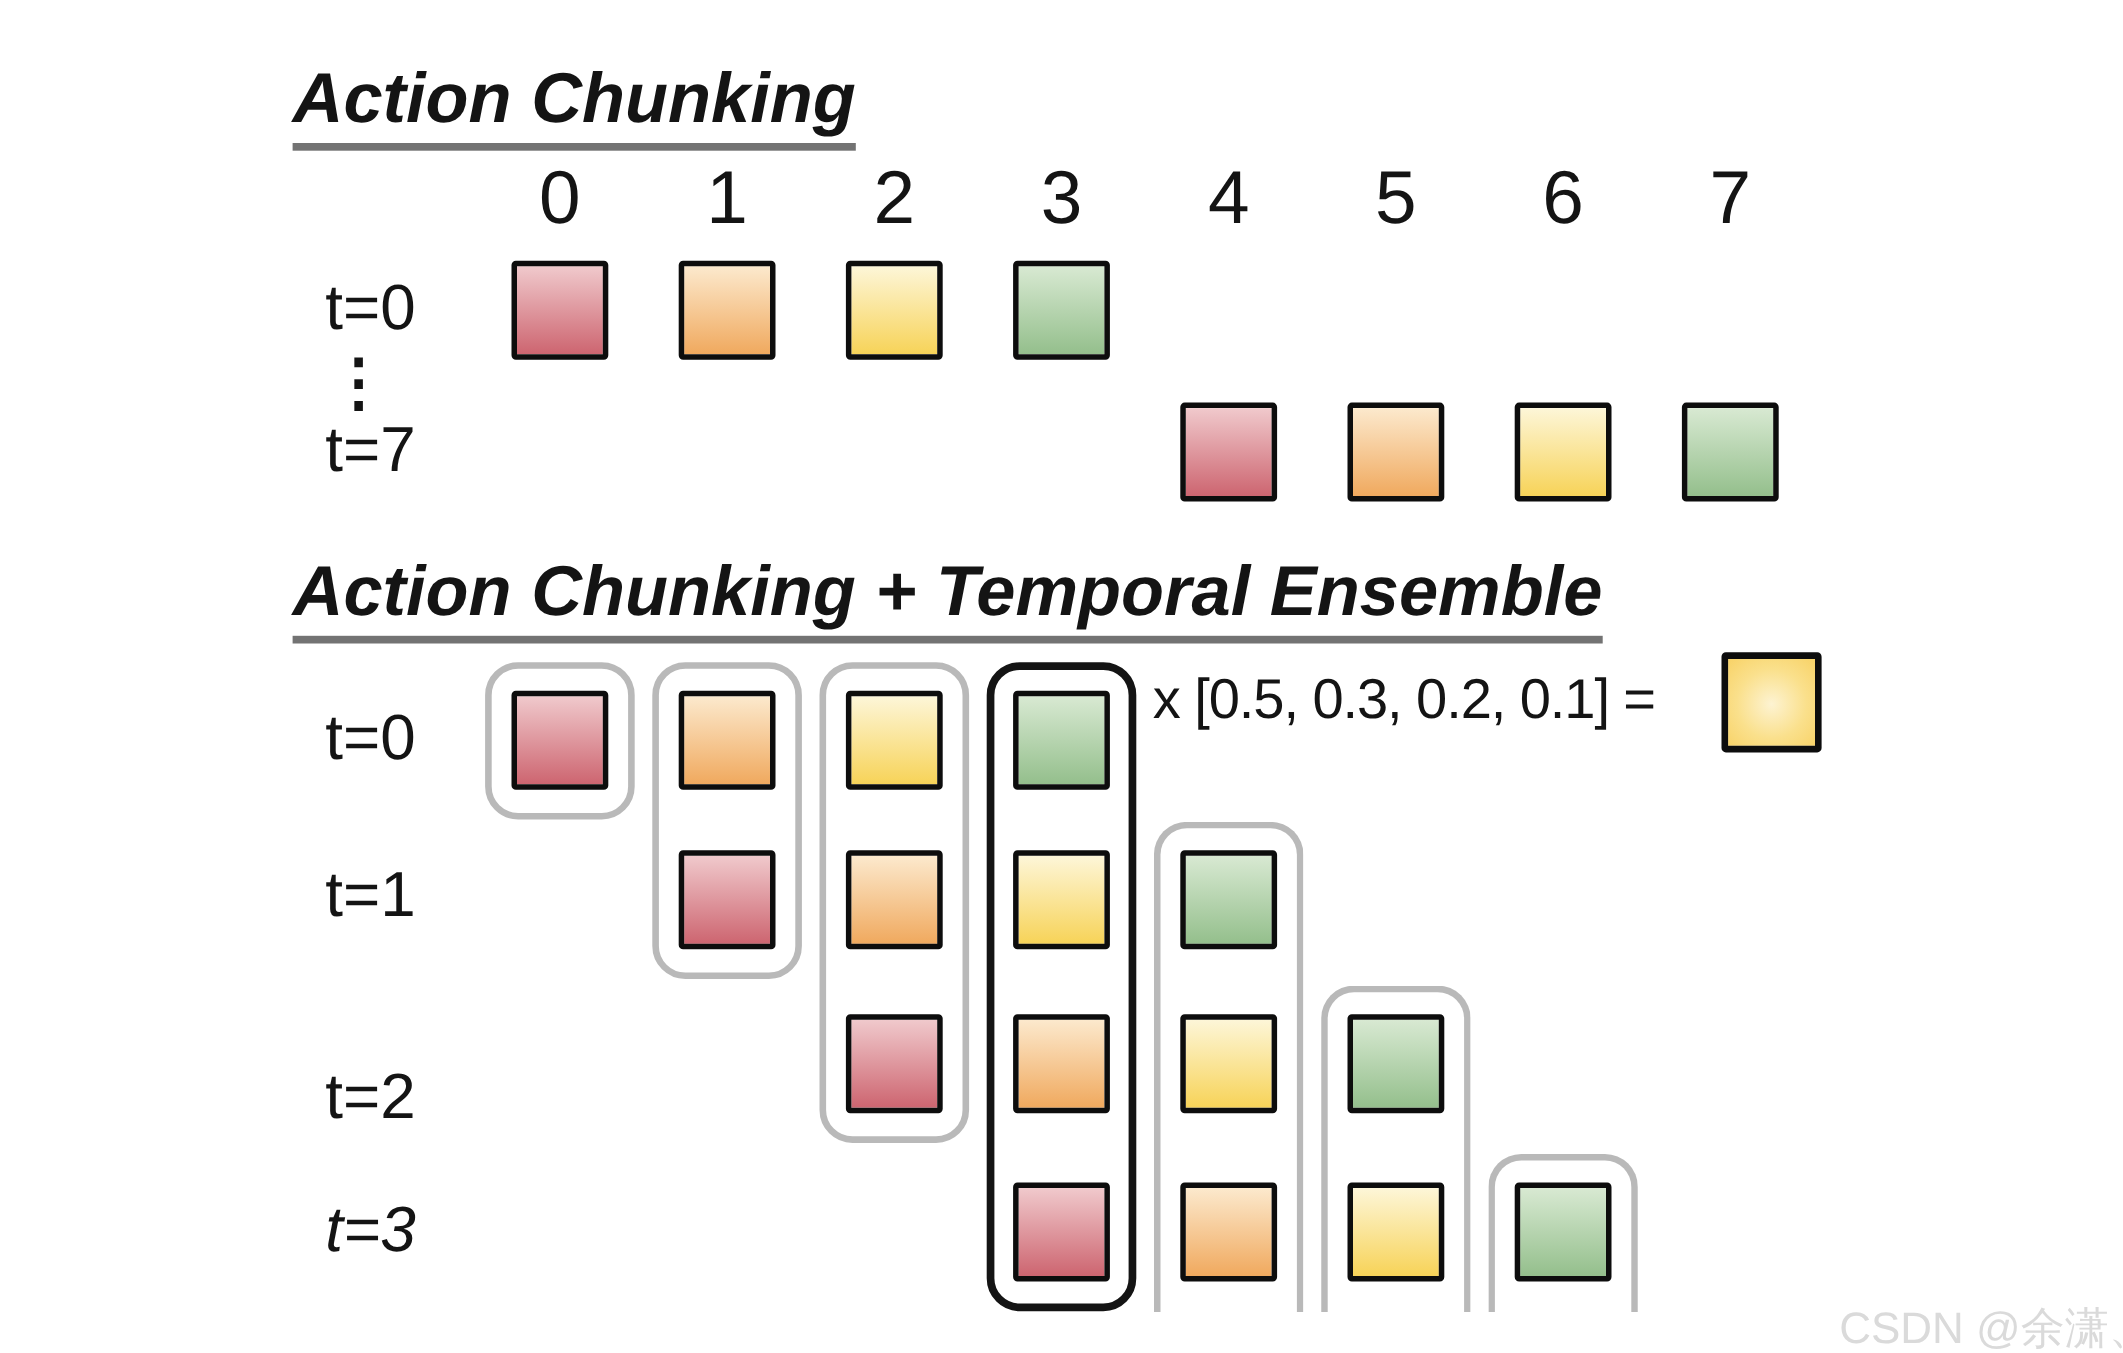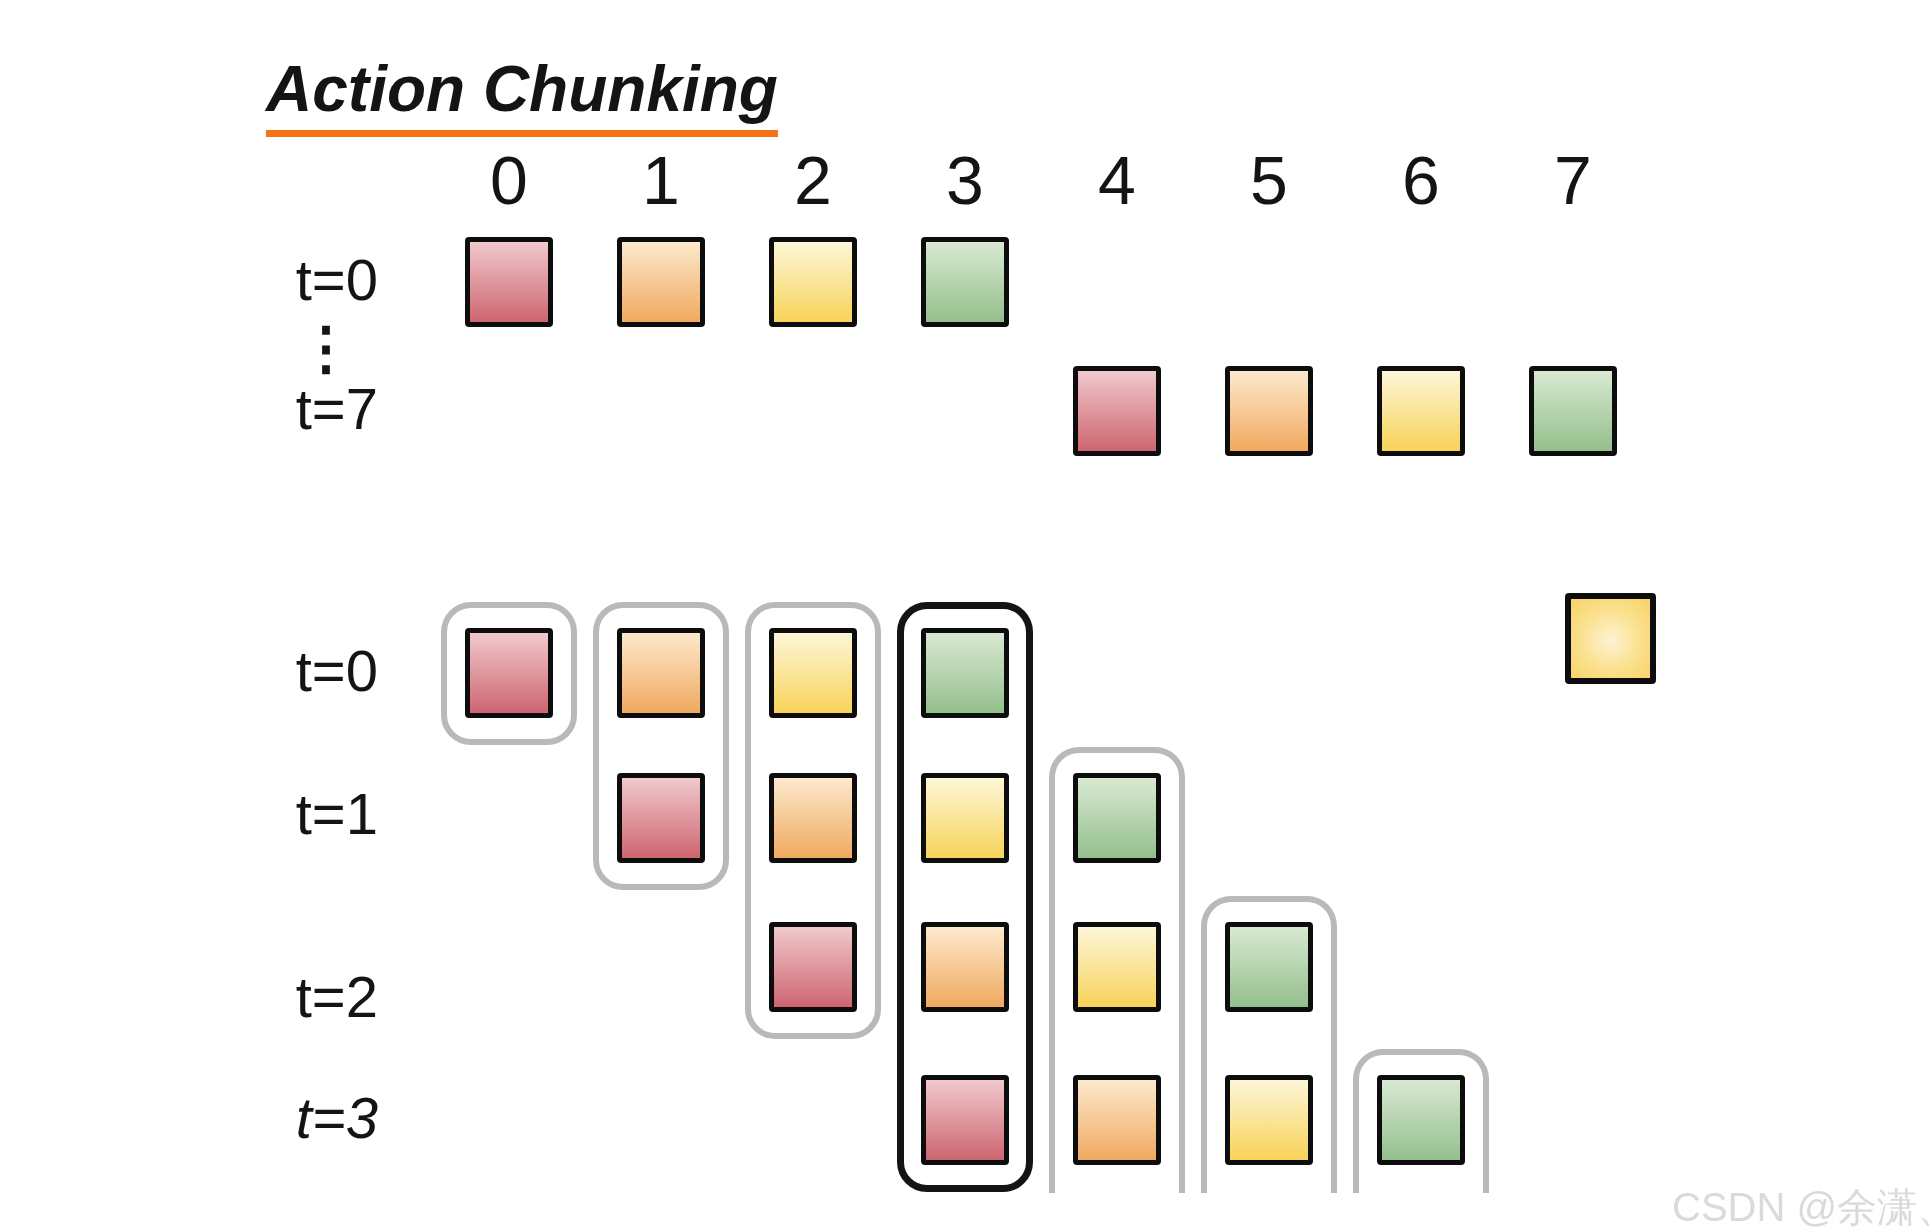--- a/index.html
+++ b/index.html
@@ -14,21 +14,21 @@
   }
   * { box-sizing: border-box; }
 
   .title {
     position: absolute;
     font-style: italic;
     font-weight: 600;
     font-size: 64px;
     letter-spacing: 0px;
     color: #141414;
-    border-bottom: 7px solid #f97316;
+    border-bottom: 7px solid #737373;
     padding-bottom: 4px;
     white-space: nowrap;
   }
   #title1 { left: 266px; top: 52px; }
   #title2 { left: 266px; top: 500px; }
 
   .col-header {
     position: absolute;
     top: 143px;
     width: 100px;
@@ -139,20 +139,21 @@
       <div class="sq" style="left: 921px; top: 237px; background: linear-gradient(rgb(216, 233, 210) 0%, rgb(148, 191, 140) 100%);"></div>
       <div class="row-label" style="left: 228px; width: 150px; top: 373px;">t=7</div>
       <div class="sq" style="left: 1073px; top: 366px; background: linear-gradient(rgb(240, 201, 204) 0%, rgb(205, 101, 112) 100%);"></div>
       <div class="sq" style="left: 1225px; top: 366px; background: linear-gradient(rgb(252, 233, 205) 0%, rgb(240, 169, 94) 100%);"></div>
       <div class="sq" style="left: 1377px; top: 366px; background: linear-gradient(rgb(253, 246, 216) 0%, rgb(247, 211, 88) 100%);"></div>
       <div class="sq" style="left: 1529px; top: 366px; background: linear-gradient(rgb(216, 233, 210) 0%, rgb(148, 191, 140) 100%);"></div>
     </div>
 
   <div id="ellipsis">⋮</div>
 
+  <div id="title2" class="title">Action Chunking + Temporal Ensemble</div>
 
   <div id="ens-groups">
       <div class="group-outline gray" style="left: 441px; top: 602px; width: 136px; height: 143px;"></div>
       <div class="group-outline gray" style="left: 593px; top: 602px; width: 136px; height: 288px;"></div>
       <div class="group-outline gray" style="left: 745px; top: 602px; width: 136px; height: 437px;"></div>
       <div class="group-outline black" style="left: 897px; top: 602px; width: 136px; height: 590px;"></div>
       <div class="group-outline gray open" style="left: 1049px; top: 747px; width: 136px; height: 446px;"></div>
       <div class="group-outline gray open" style="left: 1201px; top: 896px; width: 136px; height: 297px;"></div>
       <div class="group-outline gray open" style="left: 1353px; top: 1049px; width: 136px; height: 144px;"></div>
     </div>
@@ -172,18 +173,19 @@
       <div class="sq" style="left: 921px; top: 922px; background: linear-gradient(rgb(252, 233, 205) 0%, rgb(240, 169, 94) 100%);"></div>
       <div class="sq" style="left: 1073px; top: 922px; background: linear-gradient(rgb(253, 246, 216) 0%, rgb(247, 211, 88) 100%);"></div>
       <div class="sq" style="left: 1225px; top: 922px; background: linear-gradient(rgb(216, 233, 210) 0%, rgb(148, 191, 140) 100%);"></div>
       <div class="row-label" style="left: 228px; width: 150px; top: 1082px; font-style: italic;">t=3</div>
       <div class="sq" style="left: 921px; top: 1075px; background: linear-gradient(rgb(240, 201, 204) 0%, rgb(205, 101, 112) 100%);"></div>
       <div class="sq" style="left: 1073px; top: 1075px; background: linear-gradient(rgb(252, 233, 205) 0%, rgb(240, 169, 94) 100%);"></div>
       <div class="sq" style="left: 1225px; top: 1075px; background: linear-gradient(rgb(253, 246, 216) 0%, rgb(247, 211, 88) 100%);"></div>
       <div class="sq" style="left: 1377px; top: 1075px; background: linear-gradient(rgb(216, 233, 210) 0%, rgb(148, 191, 140) 100%);"></div>
     </div>
 
+  <div id="weights-label">x [0.5, 0.3, 0.2, 0.1] =</div>
 
   <div id="result-square" style="background: radial-gradient(circle at 50% 52%, rgb(253, 243, 210) 0%, rgb(250, 224, 140) 55%, rgb(248, 210, 102) 100%);"></div>
 
   <div id="watermark">CSDN @余潇、</div>
 
 </div>
 
 </body></html>

